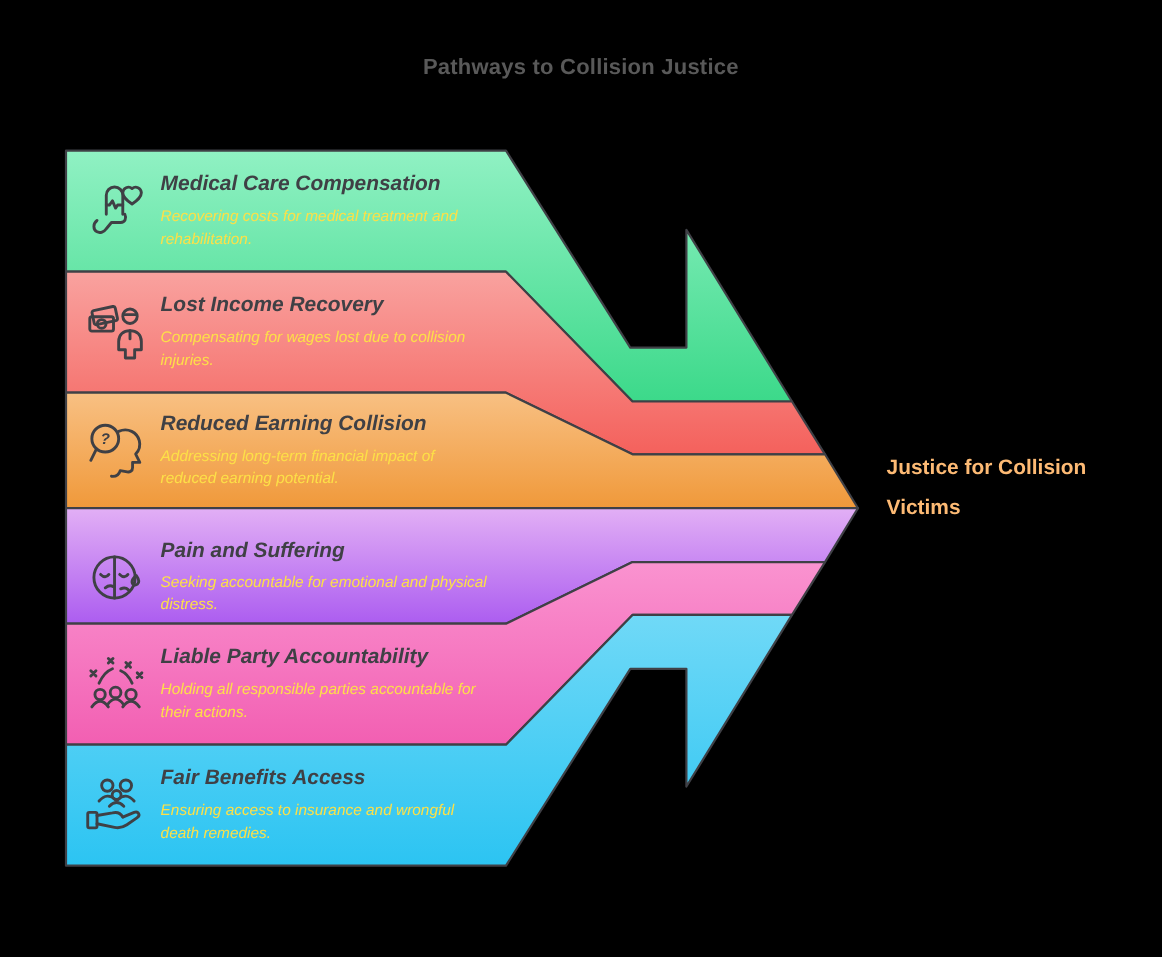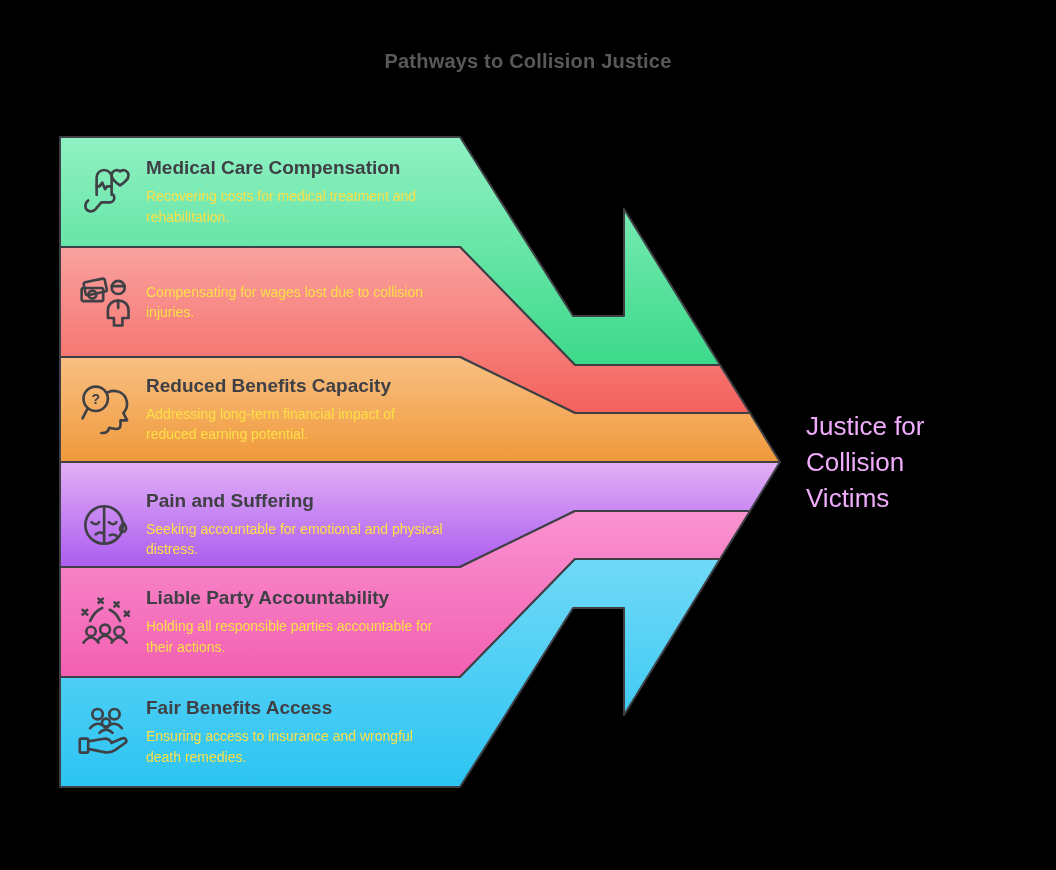--- a/index.html
+++ b/index.html
@@ -13,21 +13,21 @@
   .main-title{
     position:absolute;top:50px;left:0;width:100%;
     text-align:center;
     font-size:20px;font-weight:bold;color:#595959;
     letter-spacing:.2px;
   }
   .bands-svg{position:absolute;top:0;left:0;}
   .card{
     position:absolute;left:60px;width:406px;
     display:flex;align-items:center;gap:10px;
-    box-sizing:border-box;padding-left:16px;
+    box-sizing:border-box;padding-left:16px;font-style:italic;
   }
   .c0{top:137px;height:110px}
   .c1{top:247px;height:110px}
   .c2{top:357px;height:105px}
   .c3{top:462px;height:125px}
   .c4{top:567px;height:110px}
   .c5{top:677px;height:110px}
   .icon{width:60px;height:60px;flex:0 0 60px;}
   .icon svg{width:60px;height:60px;}
   .icon path,.icon circle,.icon rect{
@@ -42,21 +42,21 @@
   .card-text{width:300px;}
   .card-title{
     margin:0 0 7px 0;
     font-size:19px;font-weight:bold;color:#3F4045;
   }
   .card-desc{
     margin:0;font-size:14px;line-height:1.45;color:#fde047;
   }
   .result-label{
     position:absolute;left:806px;top:408px;width:185px;
-    font-size:26px;line-height:36px;font-weight:400;color:#f0abfc;
+    font-size:19px;line-height:36px;font-weight:700;color:#fdba74;
   }
 </style>
 </head>
 <body>
 
 <div class="canvas">
 
   <div class="main-title">Pathways to Collision Justice</div>
 
   <svg class="bands-svg" width="1056" height="870" viewBox="0 0 1056 870">
@@ -116,35 +116,36 @@
         <rect x="9" y="9" width="23" height="14" rx="2" transform="rotate(-12 20 16)"></rect>
         <rect x="6" y="17" width="23" height="14" rx="2"></rect>
         <circle cx="17.5" cy="24" r="4.2"></circle>
         <circle cx="45" cy="16.5" r="7"></circle>
         <path d="M38.5 15 h13"></path>
         <path d="M34 49 v-8 c0 -6.5 4.5 -10.5 11 -10.5 s11 4 11 10.5 v8 h-6.5 v8 h-9 v-8 z"></path>
         <path d="M45 30.5 v8"></path>
       </svg>
     </span>
     <div class="card-text">
+      <p class="card-title">Lost Income Recovery</p>
       <p class="card-desc">Compensating for wages lost due to collision injuries.</p>
     </div>
   </div>
 
   <div class="card c2">
     <span class="icon">
       <svg viewBox="0 0 64 64">
         <circle cx="21" cy="20" r="13"></circle>
         <path d="M12.5 30 L7 41"></path>
         <text x="21" y="25.5" class="qtext">?</text>
         <path d="M34 13 c9 -4 18 1 20 9 c1.5 6 -0.5 10 -3.5 13 l4 8 h-7 v5 c0 3.5 -2.5 5 -6.5 4 l-5.5 -1 c-1 3.5 -4 6 -8.5 5.5"></path>
       </svg>
     </span>
     <div class="card-text">
-      <p class="card-title">Reduced Benefits Capacity</p>
+      <p class="card-title">Reduced Earning Collision</p>
       <p class="card-desc">Addressing long-term financial impact of reduced earning potential.</p>
     </div>
   </div>
 
   <div class="card c3">
     <span class="icon">
       <svg viewBox="0 0 64 64">
         <circle cx="30" cy="32" r="20"></circle>
         <path d="M30 12 v40"></path>
         <path d="M16.5 29 c3 3 6 3 8 0"></path>

